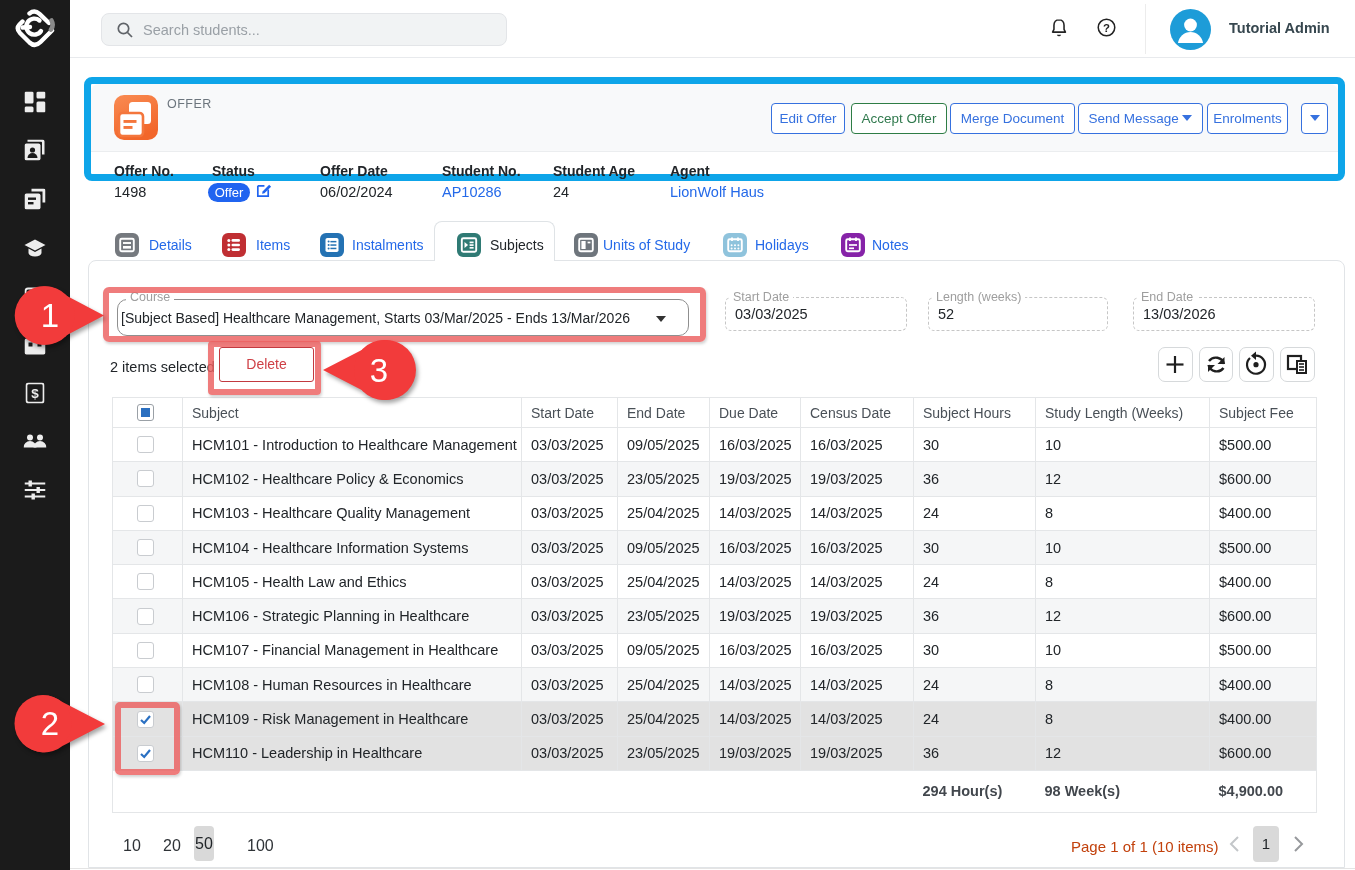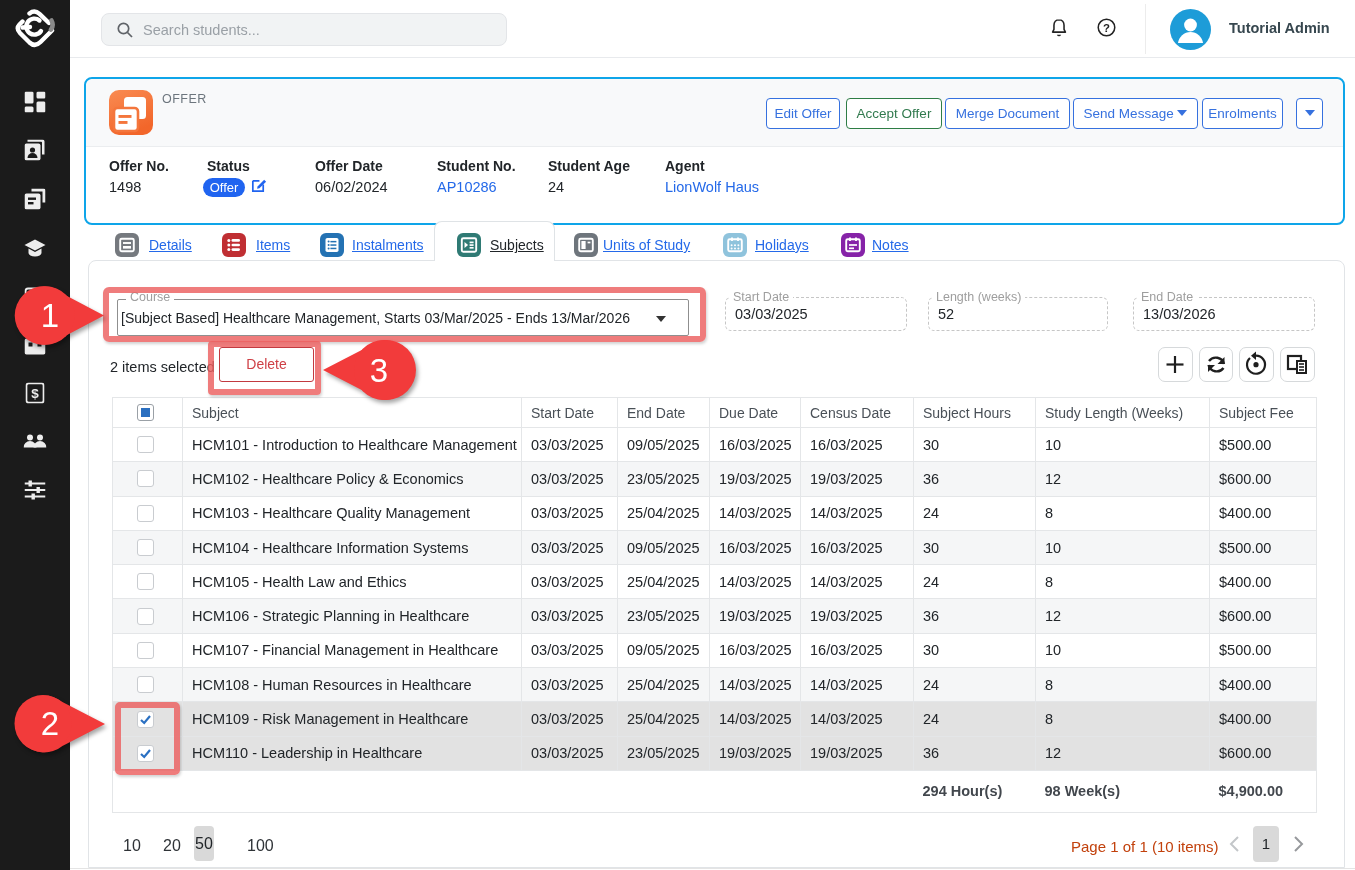--- a/index.html
+++ b/index.html
@@ -7,34 +7,34 @@
   font-family:"Liberation Sans", sans-serif; }
 #app { position:relative; width:1355px; height:870px; }
 
 #sidebar { position:absolute; left:0; top:0; width:70px; height:870px; background:#1b1b1b; z-index:5; }
 .sic { position:absolute; left:50%; transform:translate(-50%,-50%); }
 
 #topbar { position:absolute; left:70px; top:0; width:1285px; height:58px; background:#fff; border-bottom:1px solid #e8eaed; }
 #search { position:absolute; left:31px; top:12.5px; width:406px; height:33px; background:#f1f3f4; border:1px solid #e3e5e8; border-radius:8px; }
 #search .ph { position:absolute; left:41px; top:8.5px; font-size:14.5px; color:#9aa0a6; }
 
-#card1 { position:absolute; left:84px; top:77px; width:1261px; height:148px; border:2px solid #0ea5e9; border-radius:8px; background:#fff; }
+#card1 { position:absolute; left:84px; top:77px; width:1261px; height:104px; border:7px solid #0ea5e9; border-radius:8px; background:#fff; }
 #band { position:absolute; left:0; top:0; right:0; height:68px; background:#f8f9fa; border-bottom:1px solid #ebedef; border-radius:8px 8px 0 0; }
 .btn { position:absolute; top:19px; height:31px; border:1px solid #3671df; border-radius:4px; background:#fff; color:#3671df; font-size:13.5px; text-align:center; line-height:29px; }
 .lbl { font-size:14px; font-weight:bold; color:#212529; position:absolute; top:79px; }
 .val { font-size:14.5px; color:#212529; position:absolute; top:100px; }
 .link { color:#2469e9; }
 
-.tabtxt { position:absolute; top:237px; font-size:14px; color:#2469e9;text-decoration:underline; }
+.tabtxt { position:absolute; top:237px; font-size:14px; color:#2469e9; }
 .tabic { position:absolute; top:233px; width:24px; height:24px; border-radius:6px; }
 #activetab { position:absolute; left:434px; top:221px; width:121px; height:40px; background:#fff; border:1px solid #dfe3e6; border-bottom:none; border-radius:8px 8px 0 0; z-index:3; }
 
 #panel { position:absolute; left:88px; top:260px; width:1257px; height:608px; background:#fff; border:1px solid #e1e4e7; border-radius:8px 8px 0 0; }
 
-#course { position:absolute; left:117px; top:299px; width:572px; height:37px; border:1px solid #8f8f8f; border-radius:2px; background:#fff; z-index:2; }
+#course { position:absolute; left:117px; top:299px; width:572px; height:37px; border:1px solid #8f8f8f; border-radius:10px; background:#fff; z-index:2; }
 #course .txt { position:absolute; left:3px; top:10px; font-size:14px; color:#212529; }
 .flabel { position:absolute; font-size:12.5px; color:#9e9e9e; background:#fff; padding:0 4px; z-index:3; }
 .dashed { position:absolute; top:297px; height:34px; border:1px dashed #c6c6c6; border-radius:6px; background:#fff; }
 .dval { position:absolute; left:9px; top:8px; font-size:14.5px; color:#212529; }
 .caret { width:0; height:0; border-left:5px solid transparent; border-right:5px solid transparent; border-top:6px solid #333; position:absolute; }
 
 .hl { position:absolute; border:6px solid rgba(235,95,95,0.82); border-radius:6px; z-index:6; box-shadow:1px 2px 3px rgba(0,0,0,0.18); }
 .balloon { position:absolute; z-index:7; filter:drop-shadow(2px 3px 2px rgba(0,0,0,0.35)); }
 .bnum { position:absolute; color:#fff; font-size:33px; z-index:8; width:44px; text-align:center; line-height:33px; }
 

